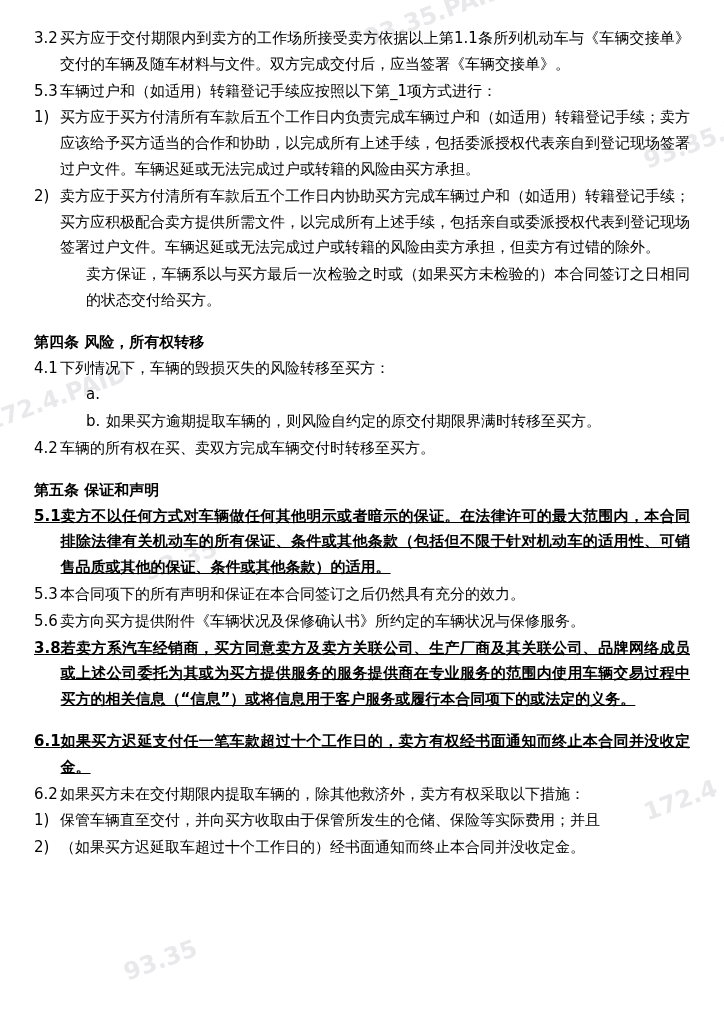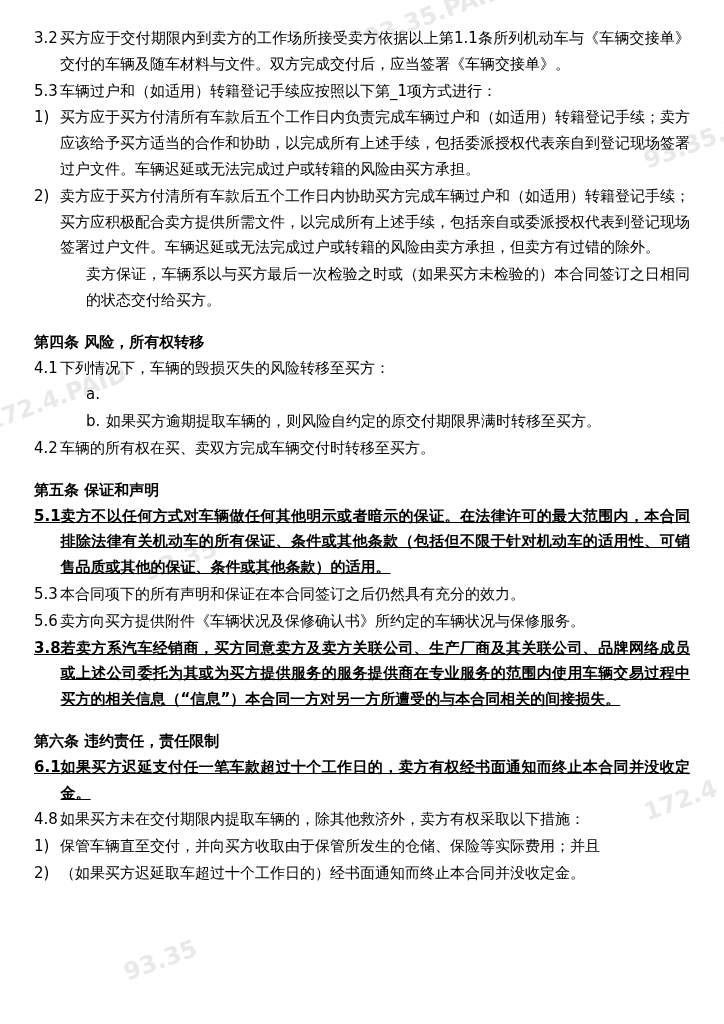--- a/index.html
+++ b/index.html
@@ -139,30 +139,29 @@
       <div class="para indent-1">
         <span class="num w-two">5.3</span>
         <span class="txt">本合同项下的所有声明和保证在本合同签订之后仍然具有充分的效力。</span>
       </div>
       <div class="para indent-1">
         <span class="num w-two">5.6</span>
         <span class="txt">卖方向买方提供附件《车辆状况及保修确认书》所约定的车辆状况与保修服务。</span>
       </div>
       <div class="para indent-1 row-bold">
         <span class="num w-two">3.8</span>
-        <span class="txt">若卖方系汽车经销商，买方同意卖方及卖方关联公司、生产厂商及其关联公司、品牌网络成员或上述公司委托为其或为买方提供服务的服务提供商在专业服务的范围内使用车辆交易过程中买方的相关信息（“信息”）本合同一方对另一方所遭受的与本合同相关的间接损失。</span>
+        <span class="txt">若卖方系汽车经销商，买方同意卖方及卖方关联公司、生产厂商及其关联公司、品牌网络成员或上述公司委托为其或为买方提供服务的服务提供商在专业服务的范围内使用车辆交易过程中买方的相关信息（“信息”）或将信息用于客户服务或履行本合同项下的或法定的义务。</span>
       </div>
       <div class="gap-md"></div>
-      <div class="heading">第六条 违约责任，责任限制</div>
       <div class="para indent-1 row-bold">
         <span class="num w-two">6.1</span>
         <span class="txt">如果买方迟延支付任一笔车款超过十个工作日的，卖方有权经书面通知而终止本合同并没收定金。</span>
       </div>
       <div class="para indent-1">
-        <span class="num w-two">4.8</span>
+        <span class="num w-two">6.2</span>
         <span class="txt">如果买方未在交付期限内提取车辆的，除其他救济外，卖方有权采取以下措施：</span>
       </div>
       <div class="para indent-1">
         <span class="num w-two">1)</span>
         <span class="txt">保管车辆直至交付，并向买方收取由于保管所发生的仓储、保险等实际费用；并且</span>
       </div>
       <div class="para indent-1">
         <span class="num w-two">2)</span>
         <span class="txt">（如果买方迟延取车超过十个工作日的）经书面通知而终止本合同并没收定金。</span>
       </div>

